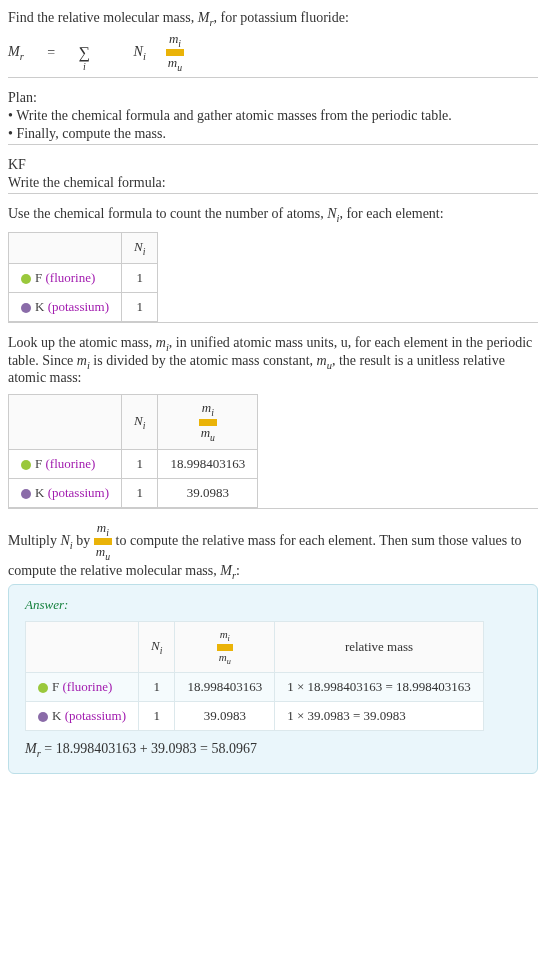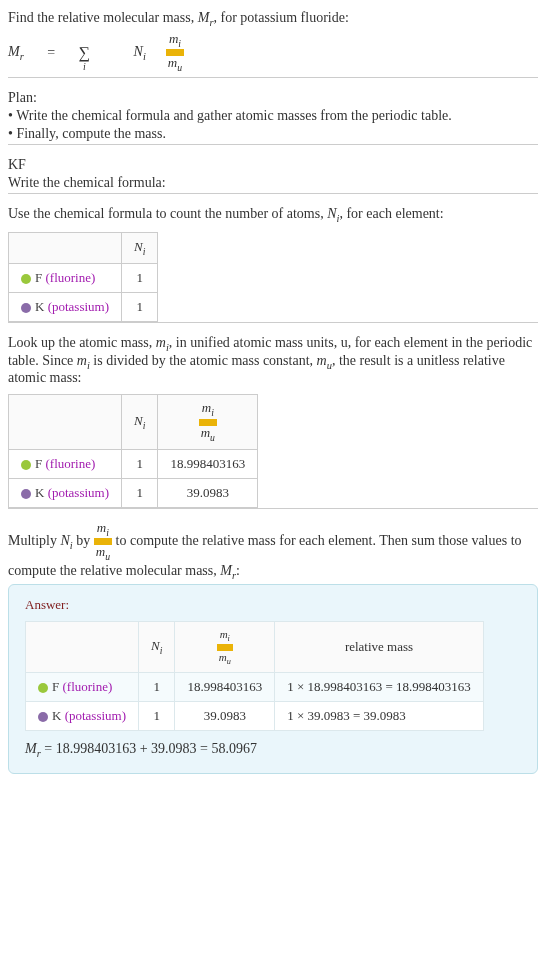--- a/index.html
+++ b/index.html
@@ -67,22 +67,23 @@
     .frac .den { display: block; padding: 0 2px; }
     .answer-box {
       background: #eaf6fb;
       border: 1px solid #bcdfe8;
       border-radius: 6px;
       padding: 12px 16px;
       margin-top: 4px;
     }
     .answer-label {
       font-size: 13px;
-      color: #7f1d1d;
+      color: #15803d;
       margin-bottom: 6px;
+      font-style: italic;
     }
     .answer-box table {
       background: #fff;
       border: 1px solid #bcdfe8;
     }
     .answer-box th, .answer-box td {
       border: 1px solid #dce8ec;
     }
     .answer-box tr:nth-child(even) td {
       background: #f5fbfd;

